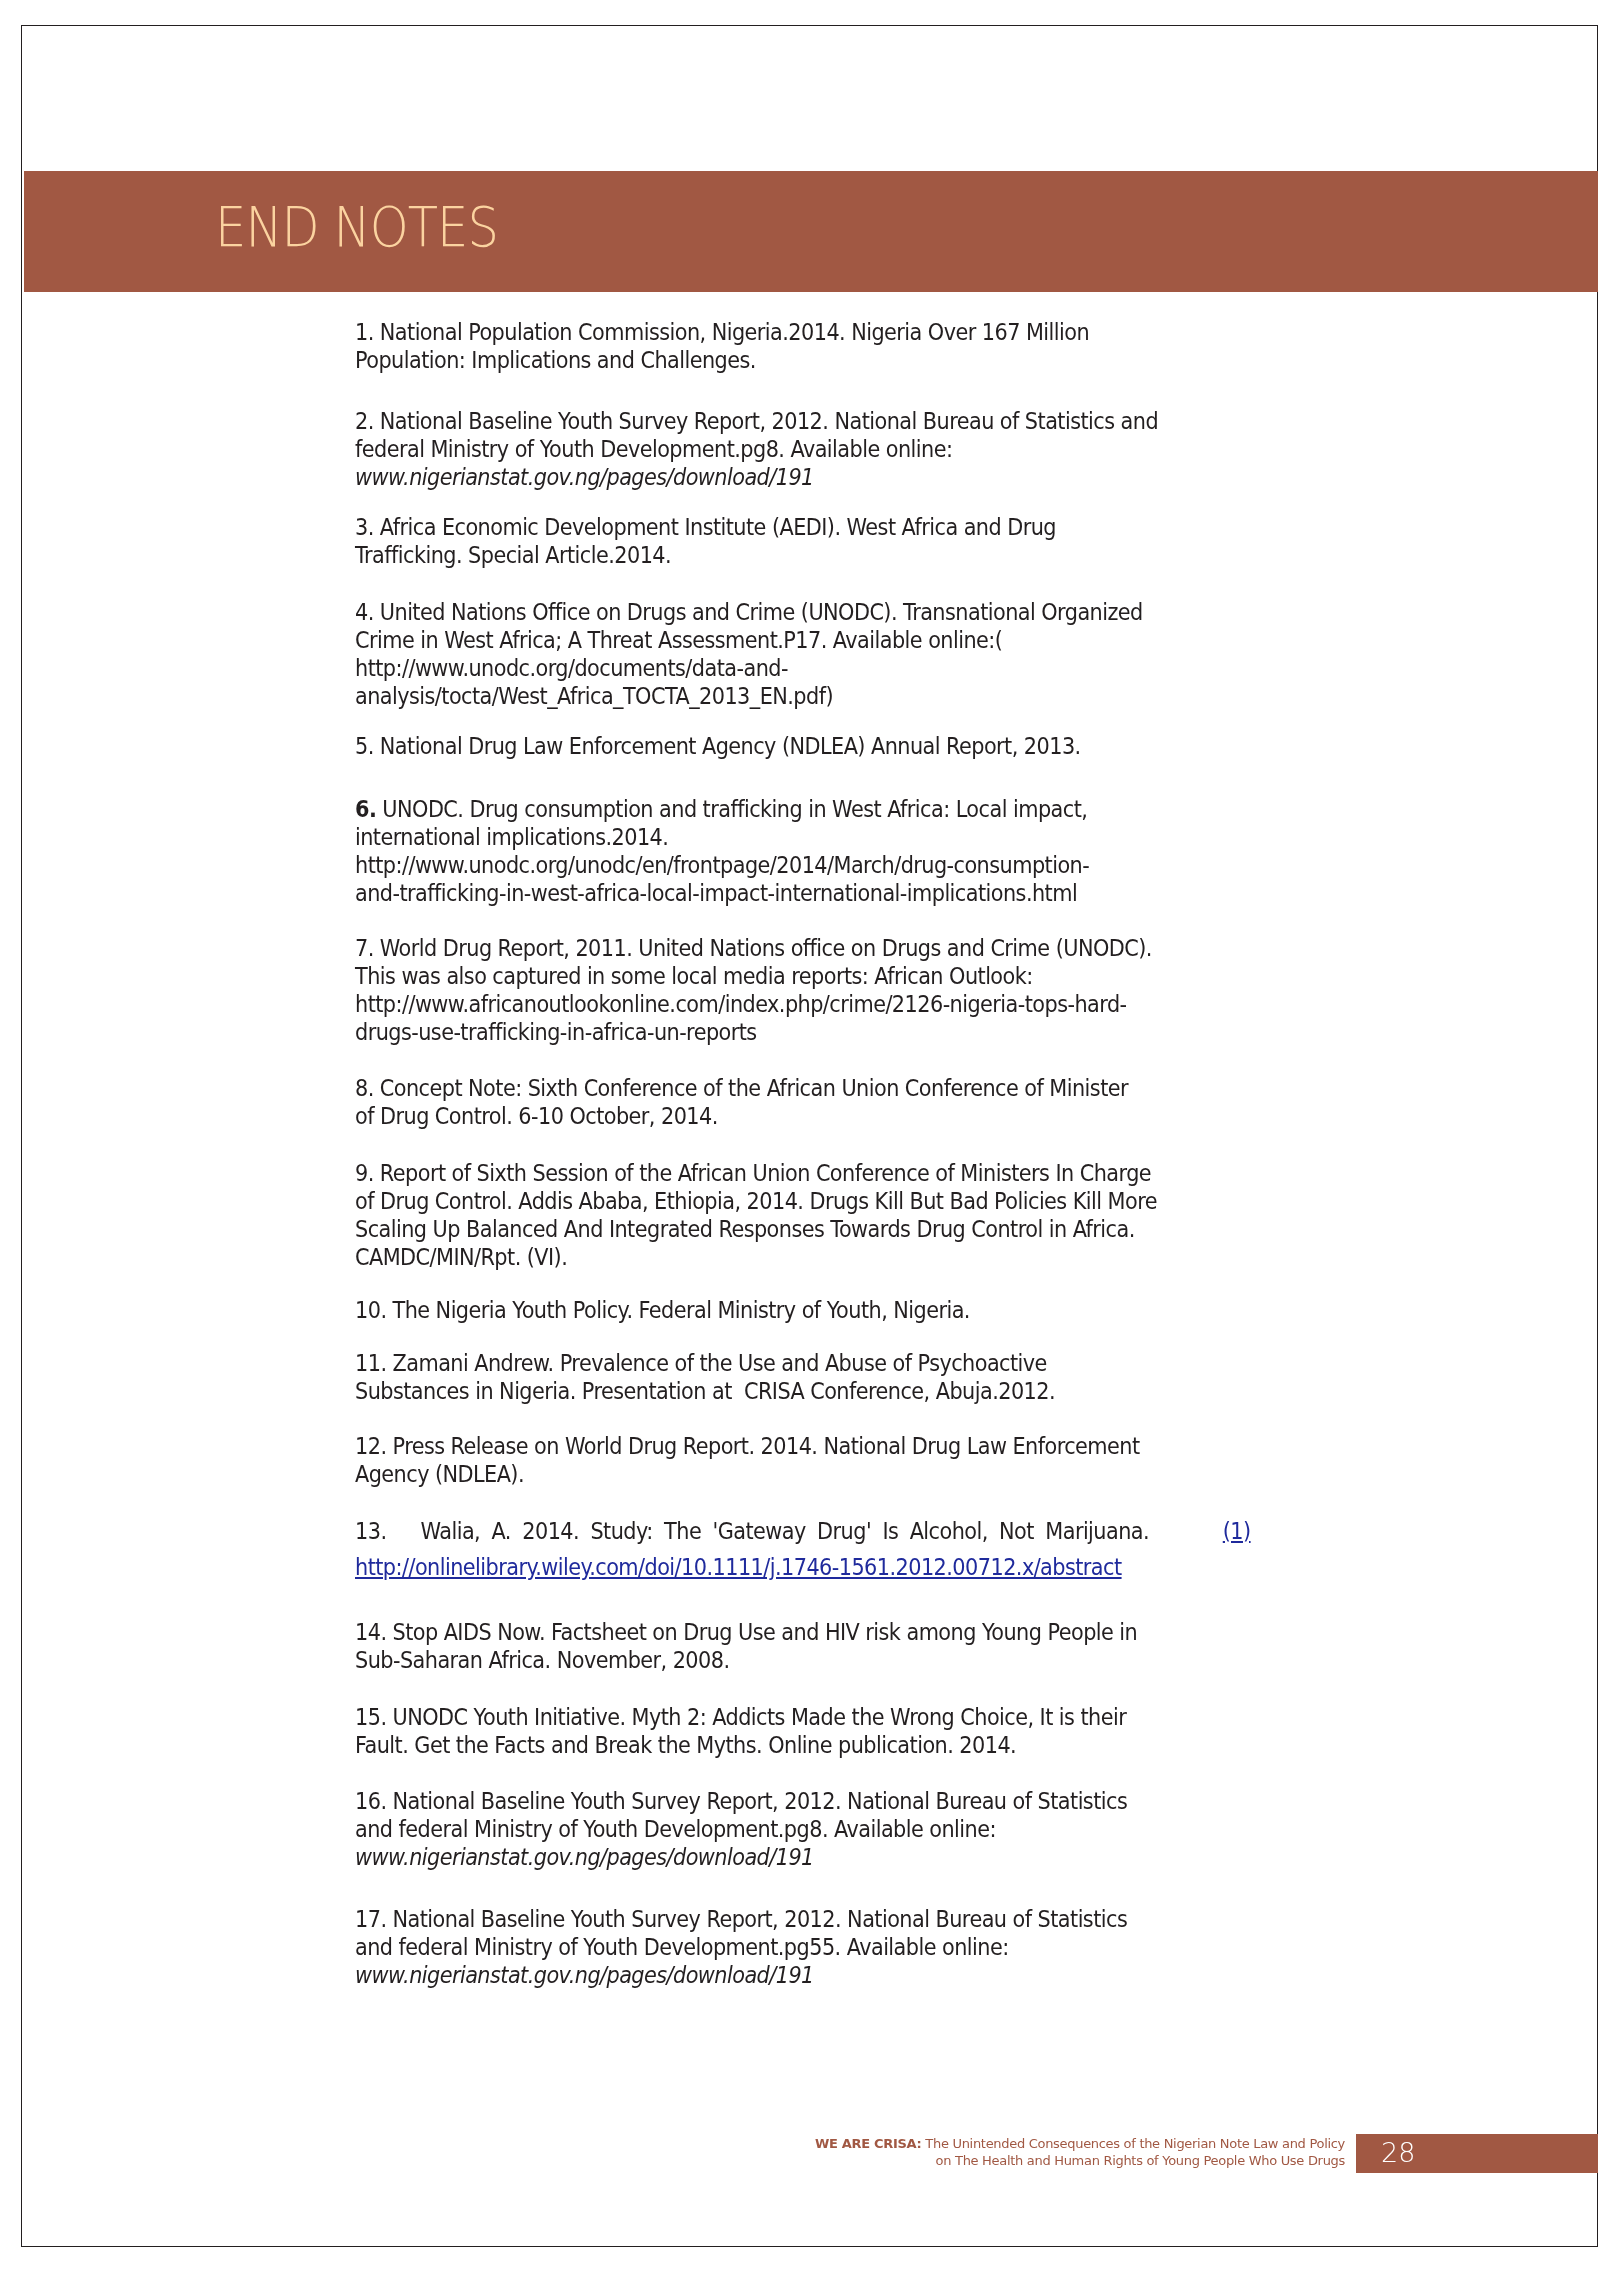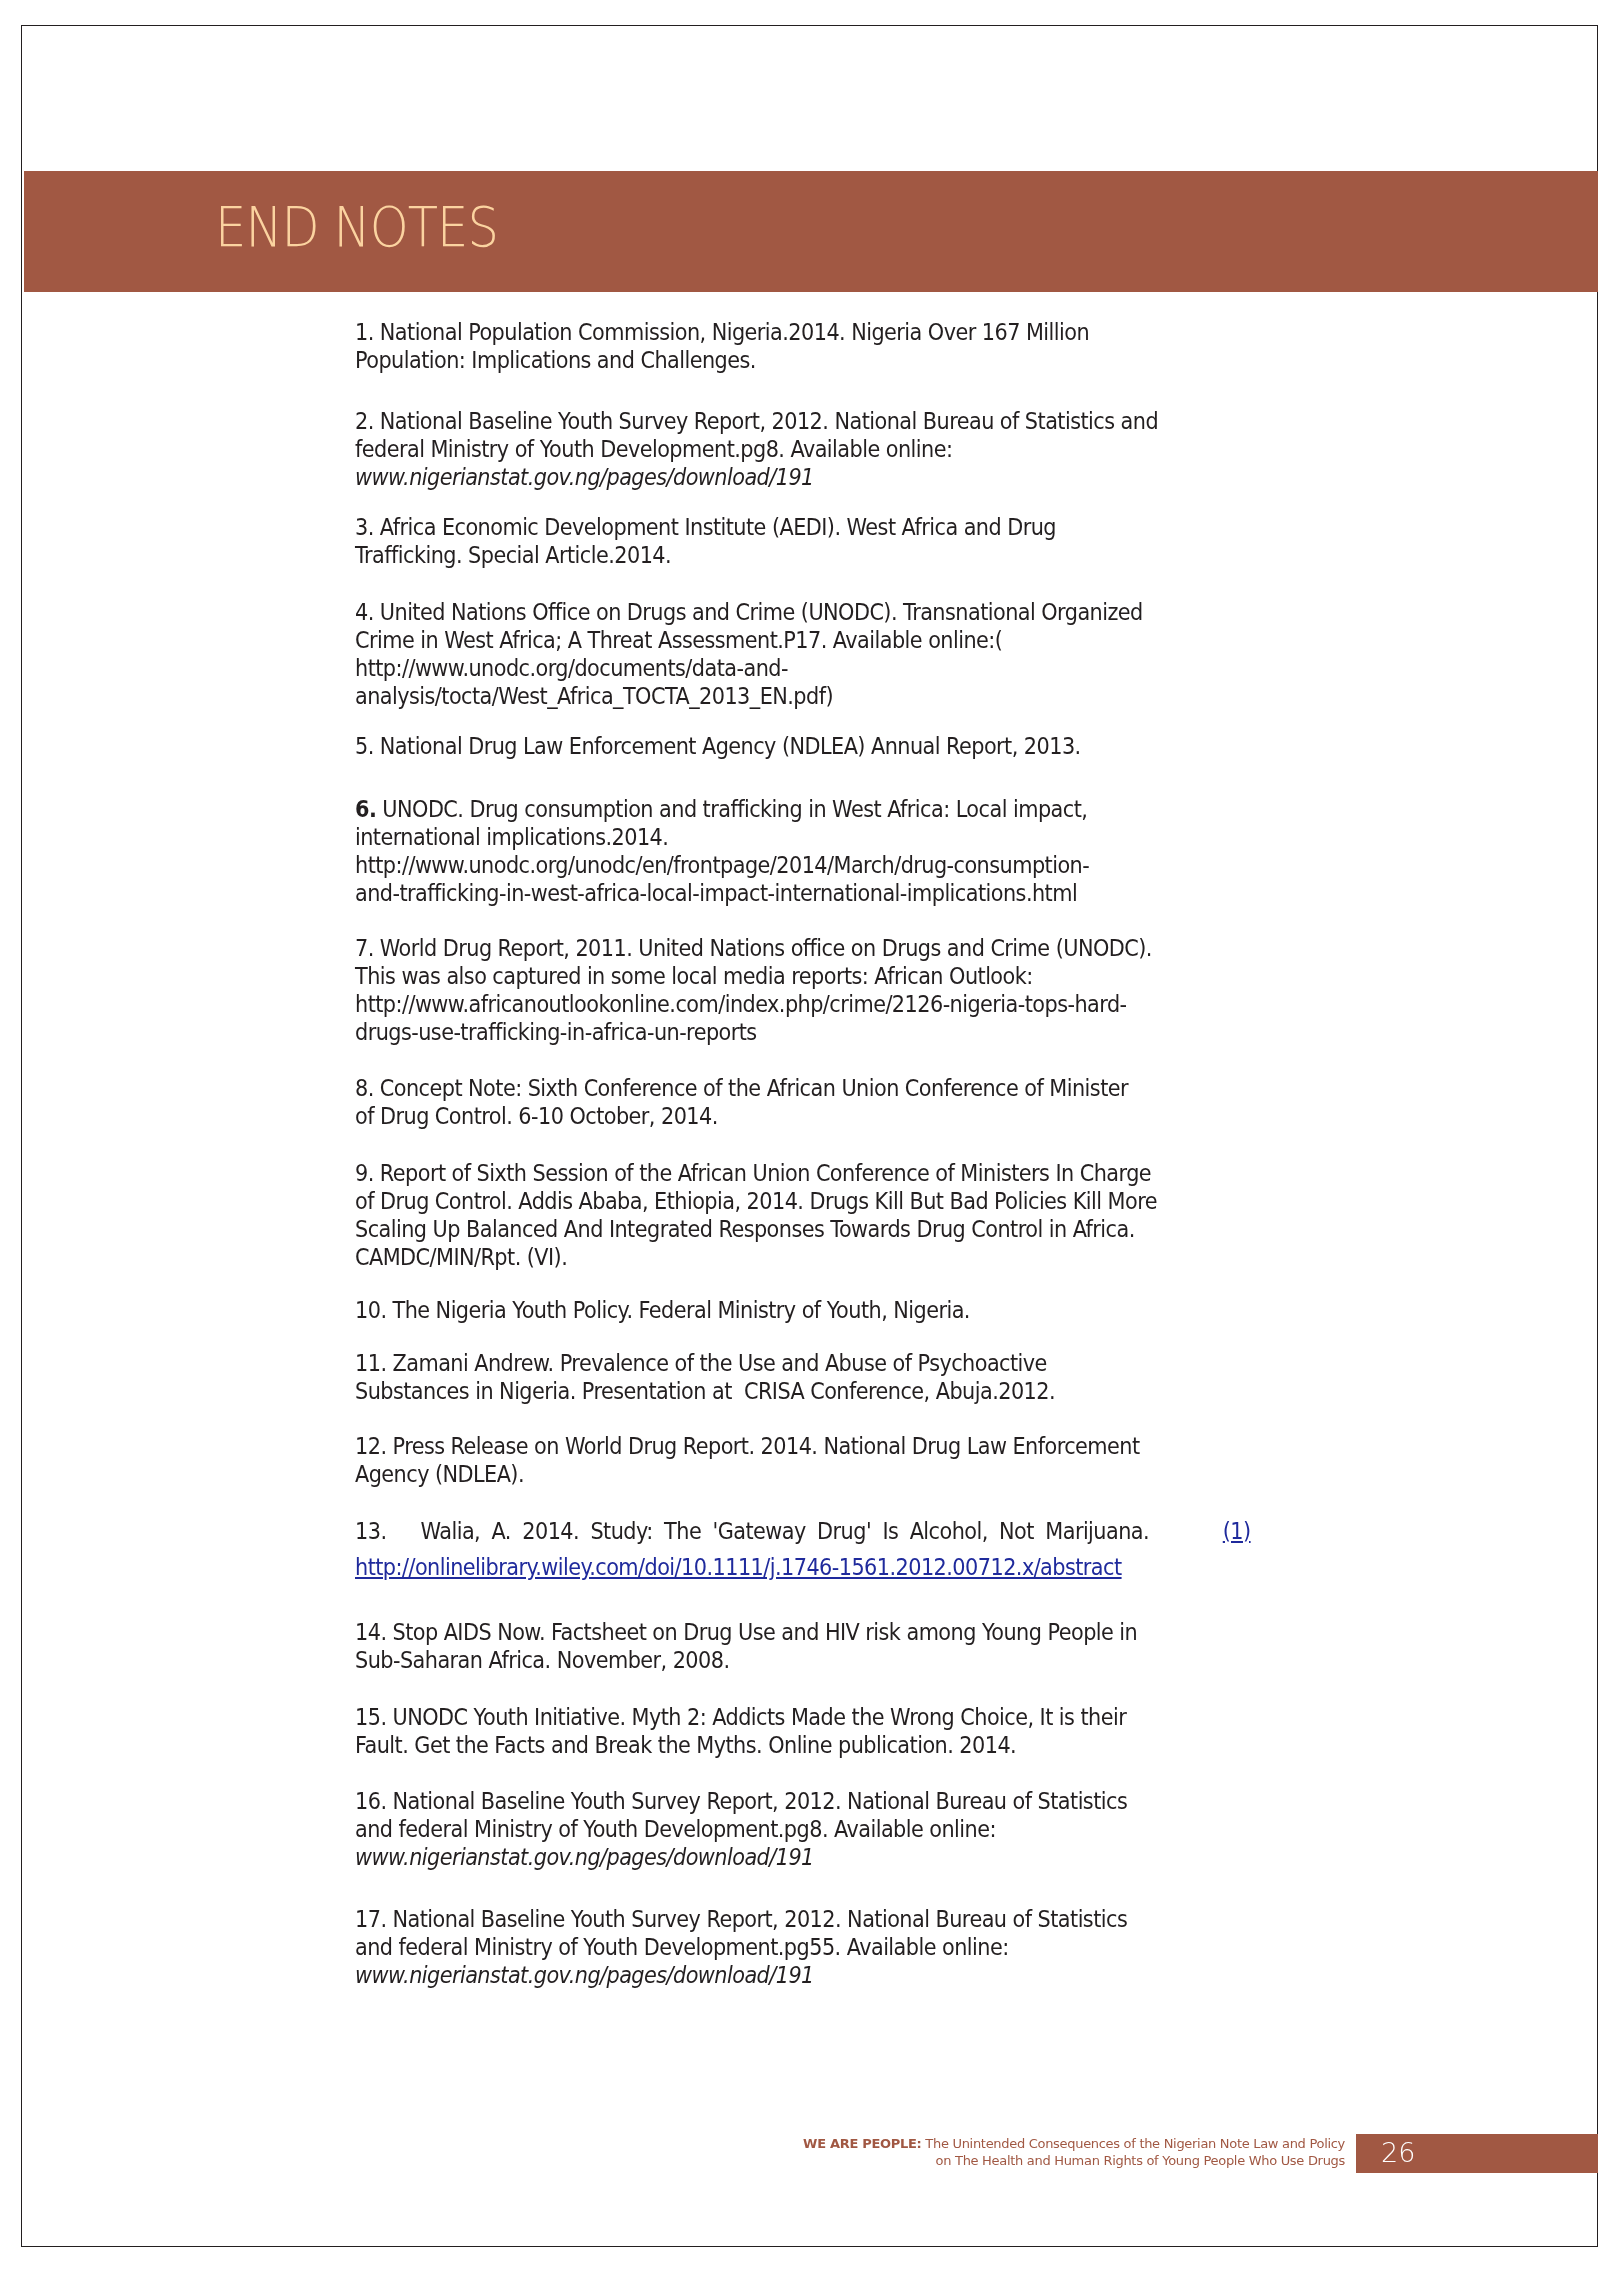--- a/index.html
+++ b/index.html
@@ -113,20 +113,20 @@
       <span class="url-i">www.nigerianstat.gov.ng/pages/download/191</span>
     </div>
     <div class="note" style="position: absolute; top: 1587px; left: 0px;">
       <div style="white-space: pre;"><span>17. National Baseline Youth Survey Report, 2012. National Bureau of Statistics</span></div>
       <div style="white-space: pre;"><span>and federal Ministry of Youth Development.pg55. Available online:</span></div>
       <span class="url-i">www.nigerianstat.gov.ng/pages/download/191</span>
     </div>
   </div>
 
 <div class="footer-text">
-  <div><b>WE ARE PEOPLE:</b><span> The Unintended Consequences of the Nigerian Note Law and Policy</span></div>
+  <div><b>WE ARE CRISA:</b><span> The Unintended Consequences of the Nigerian Note Law and Policy</span></div>
   <div>on The Health and Human Rights of Young People Who Use Drugs</div>
 </div>
 
 <div class="footer-box">
-  <div class="page-num">26</div>
+  <div class="page-num">28</div>
 </div>
 
 
 </body></html>

